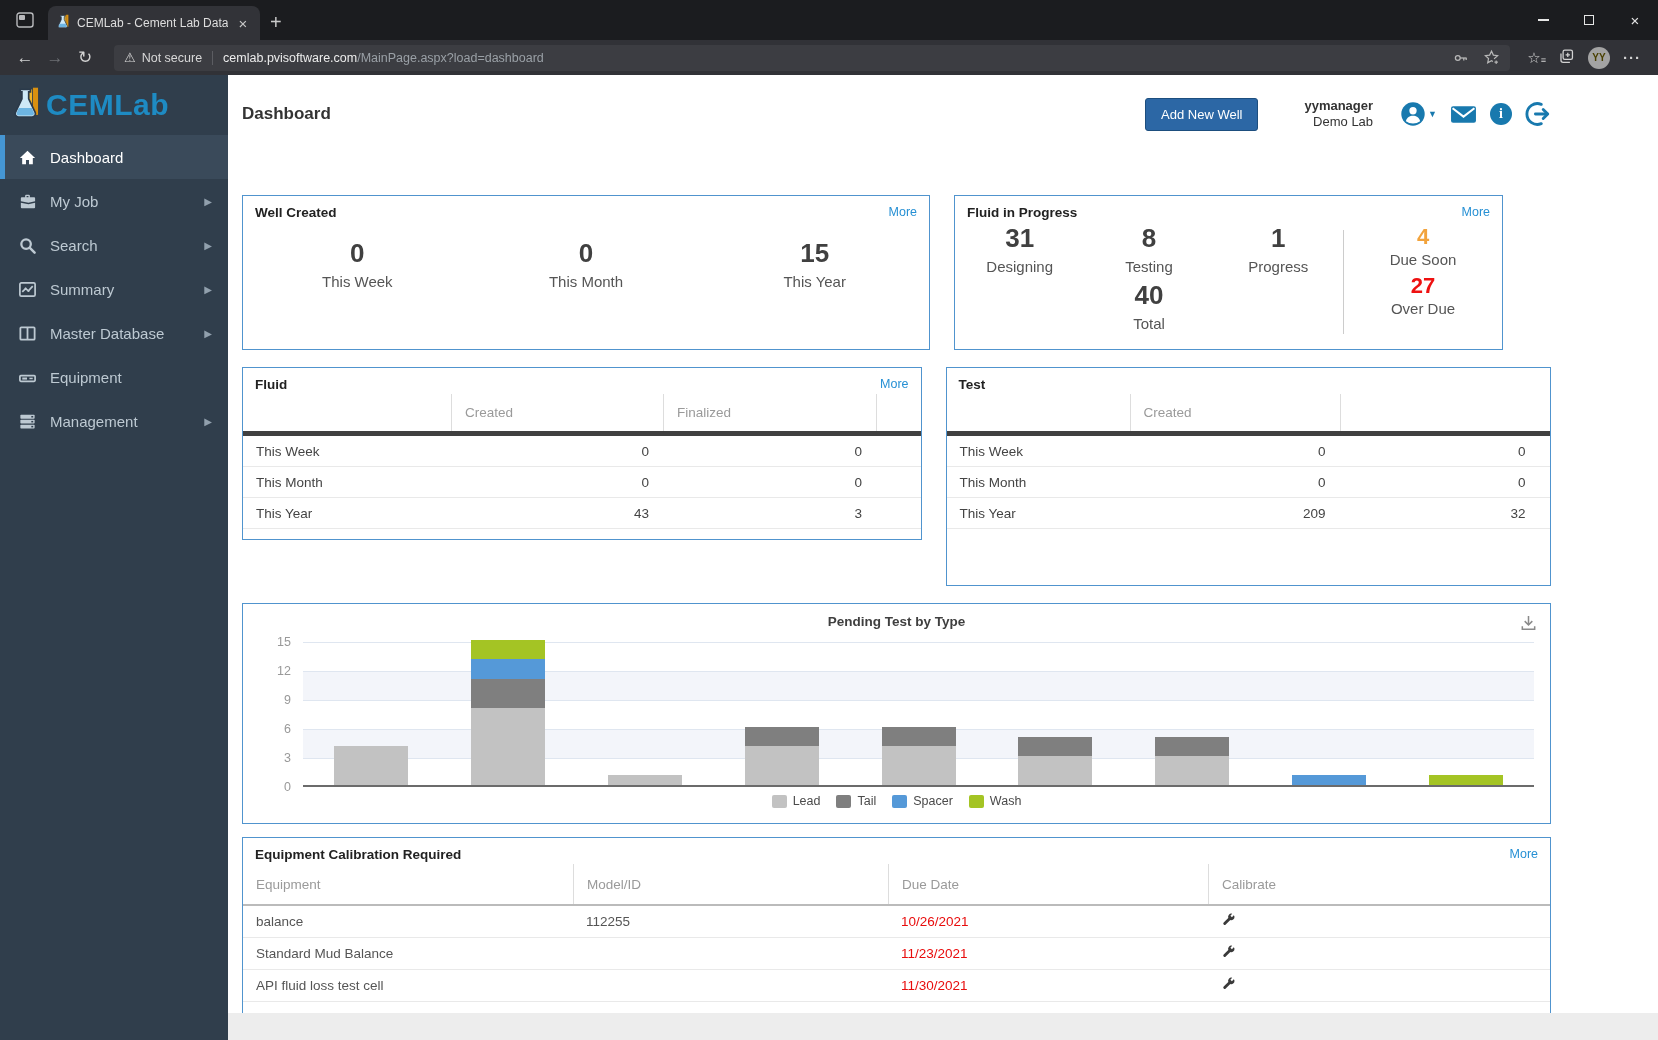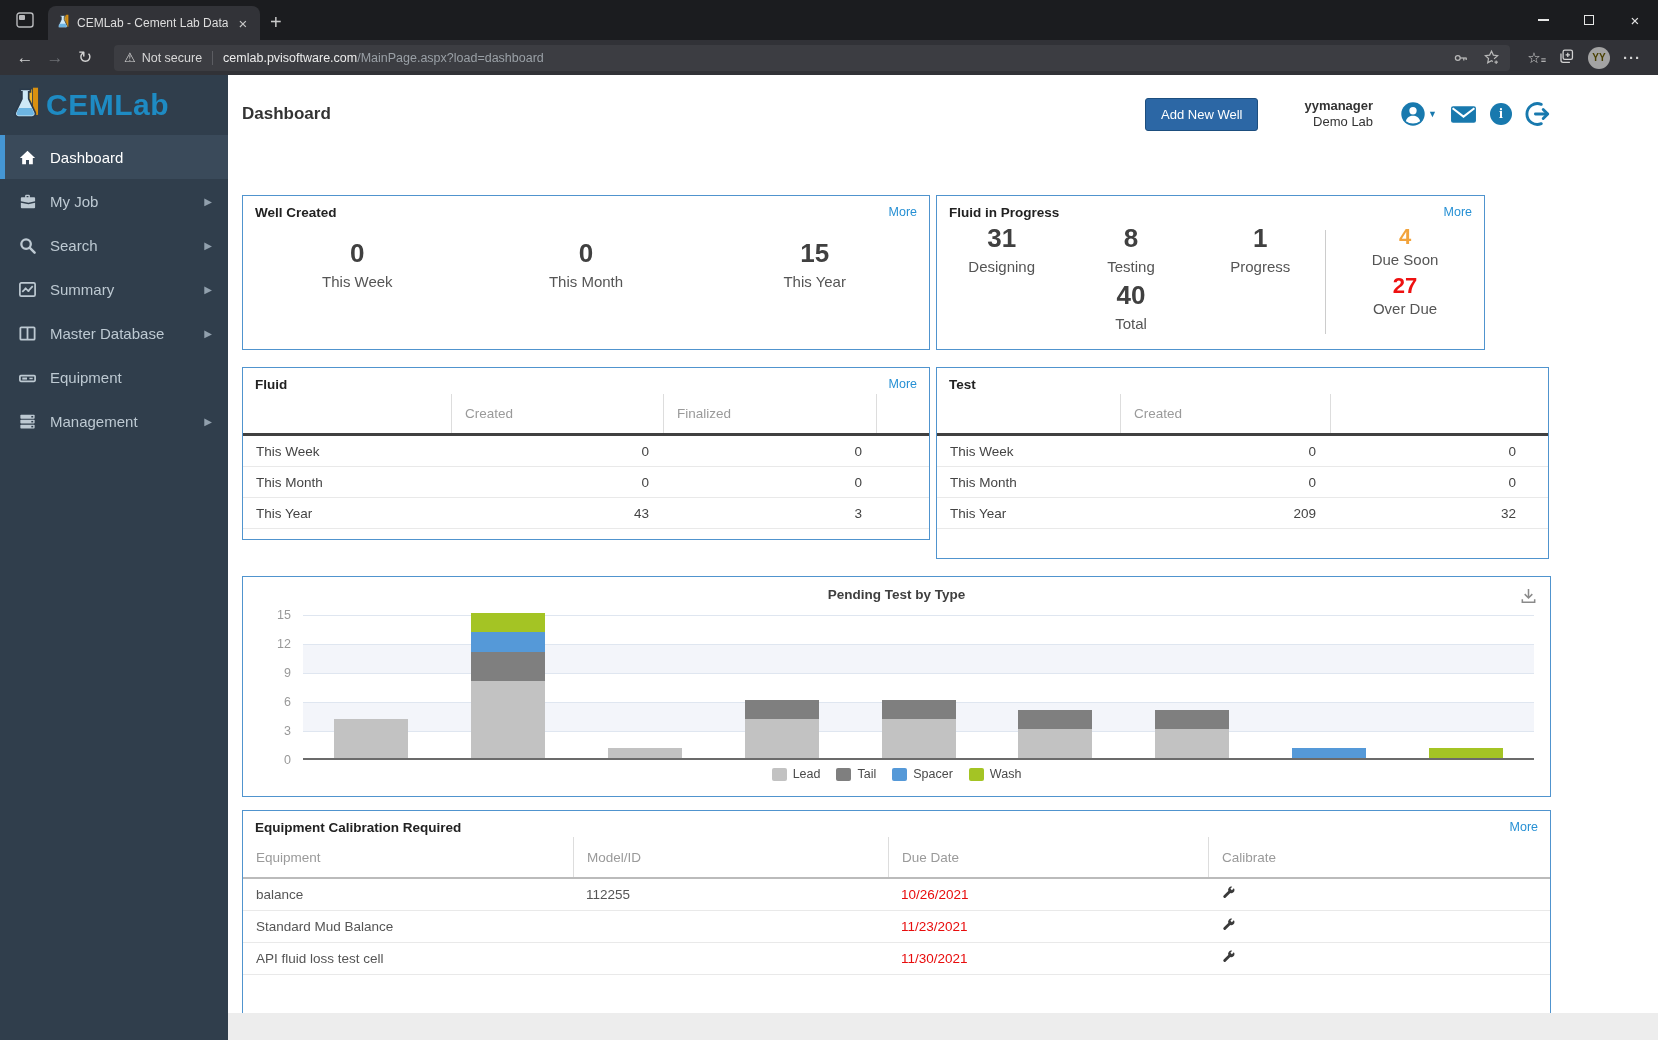--- a/index.html
+++ b/index.html
@@ -57,21 +57,21 @@
   .add-btn { background:#2c67a5; border:1px solid #1d4e7e; color:#fff; font-size:13px; padding:8px 15px; border-radius:3px; font-family:inherit; }
   .user-block { text-align:right; margin:0 14px 0 46px; line-height:1.25; }
   .user-name { font-size:13px; font-weight:bold; color:#333; }
   .user-lab { font-size:13px; color:#333; }
   .hdr-ico { display:flex; align-items:center; margin-left:13px; }
   .caret { color:#1879ae; font-size:9px; margin-left:2px; }
   .info-circle { width:22px; height:22px; border-radius:50%; background:#1879ae; color:#fff; font-size:14px; font-weight:bold; font-family:"Liberation Serif", serif; display:flex; align-items:center; justify-content:center; }
 
   
   .card { background:#fff; border:1px solid #5094ce; }
-  .row { display:flex; gap:6px; margin-bottom:17px; }
+  .row { display:flex; gap:24px; margin-bottom:17px; }
   .card-head { display:flex; align-items:flex-start; padding:9px 12px 0 12px; }
   .card-title { font-size:13.5px; font-weight:bold; color:#222; }
   .more { margin-left:auto; color:#2690d4; font-size:12.5px; text-decoration:none; }
 
   .card-wc { width:688px; height:155px; }
   .card-fip { width:549px; height:155px; }
   .stat { text-align:center; }
   .stat-num { font-size:26px; font-weight:bold; color:#404040; }
   .stat-lbl { font-size:15px; color:#555; margin-top:4px; }
   .wc-body { display:flex; margin-top:18px; }
@@ -84,23 +84,23 @@
   .fip-div { width:1px; background:#ccc; margin:6px 0 2px 0; }
   .fip-right { width:158px; display:flex; flex-direction:column; align-items:center; }
   .num-orange { color:#f2a33c; }
   .num-red { color:#ee1111; }
   .fip-right .stat-num { font-size:22px; }
   .fip-right .stat-lbl { margin-top:1px; margin-bottom:5px; }
   .fip-left .stat-num { line-height:1.15; }
 
   
   .card-fluid { width:688px; height:173px; }
-  .card-test { width:613px; height:192px; }
+  .card-test { width:613px; height:219px; }
   .mini-table { margin-top:2px; }
-  .mt-header { display:grid; height:42px; align-items:center; border-bottom:3px solid #404040; }
+  .mt-header { display:grid; height:42px; align-items:center; border-bottom:5px solid #404040; }
   .g-fluid { grid-template-columns:208px 212px 213px 1fr; }
   .g-test { grid-template-columns:183px 210px 200px 1fr; }
   .mt-header .hcell { color:#9a9a9a; font-size:13.5px; padding-left:13px; height:100%; display:flex; align-items:center; }
   .mt-header .hcell.vline, .mt-header .gutter { border-left:1px solid #ddd; height:100%; }
   .mt-row { display:grid; height:31px; align-items:center; border-bottom:1px solid #e9e9e9; font-size:13.5px; color:#444; }
   .mt-row .lbl { padding-left:13px; }
   .mt-row .val { text-align:right; padding-right:14px; }
 
   
   .card-chart { width:1309px; height:221px; margin-bottom:13px; position:relative; padding:10px 16px 0 16px; }

